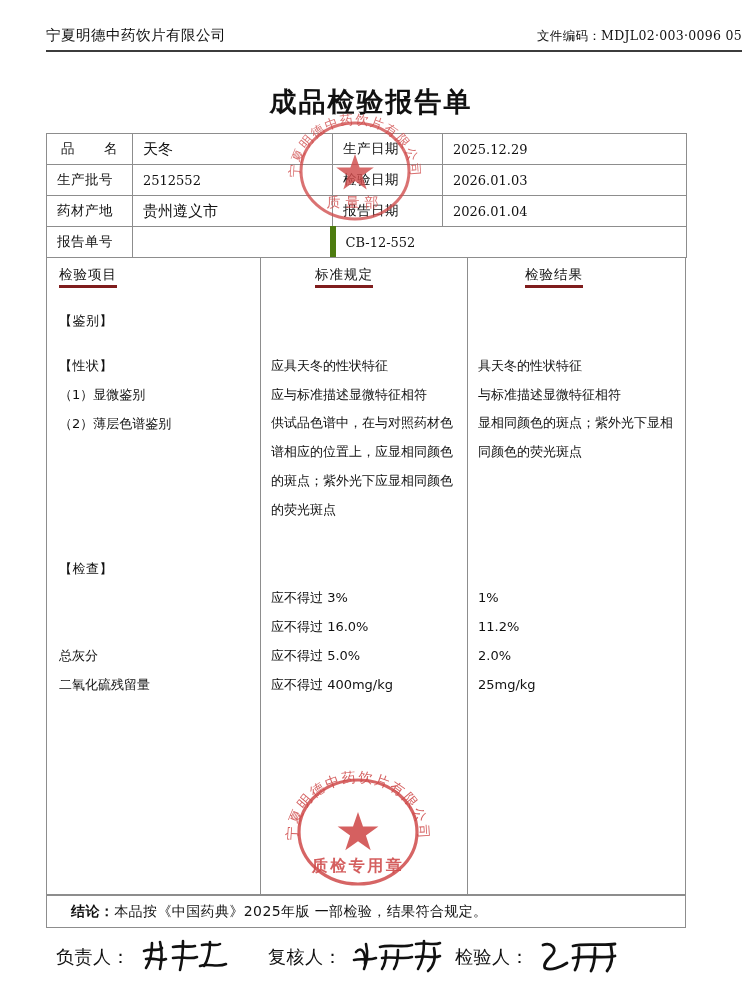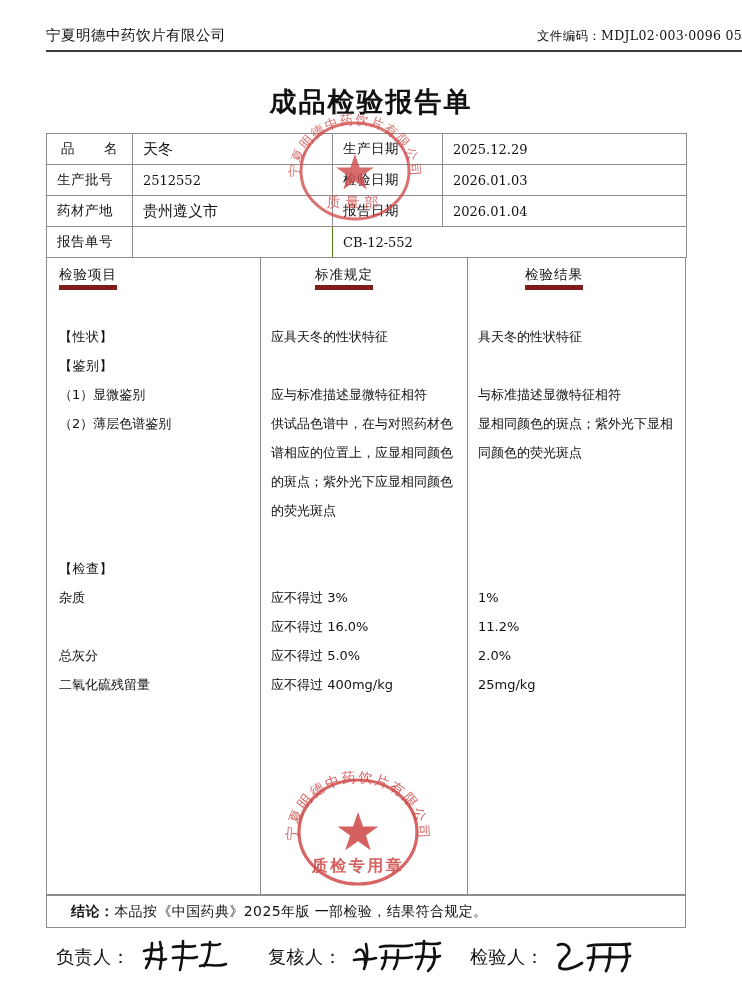--- a/index.html
+++ b/index.html
@@ -113,21 +113,21 @@
 
   .rt-head {
     position: absolute;
     top: 8px; left: 0;
     width: 100%;
     height: 26px;
   }
   .rt-head span {
     position: absolute;
     font-size: 13.5px;
-    border-bottom: 5px solid #7f1d1d;
+    border-bottom: 3px solid #7f1d1d;
     padding-bottom: 1px;
     letter-spacing: 1px;
   }
   .rt-head .h1 { left: 12px; }
   .rt-head .h2 { left: 268px; }
   .rt-head .h3 { left: 478px; }
 
   .rt-body {
     position: absolute;
     top: 48px; left: 0;
@@ -140,21 +140,21 @@
   }
   .cell {
     position: absolute;
     font-size: 13px;
     line-height: 29px;
     white-space: nowrap;
   }
   .cell.item   { left: 12px;  width: 200px; }
   .cell.std    { left: 224px; width: 196px; }
   .cell.res    { left: 431px; width: 206px; }
-  .cell.wrap   { white-space: normal; line-height: 29px; }
+  .cell.wrap   { white-space: normal; line-height: 29px; font-family: Liberation Mono, monospace; }
   .bold-br { font-weight: normal; letter-spacing: 0.5px; }
 
   
   .conclusion {
     position: absolute;
     left: 46px; top: 895px;
     width: 640px;
     height: 33px;
     border: 1px solid #8d8d8d;
     border-top: 1px solid #8d8d8d;
@@ -174,21 +174,21 @@
     width: 640px;
     height: 45px;
   }
   .sig-group {
     position: absolute;
     display: flex;
     align-items: center;
   }
   .sig-group.g1 { left: 6px;   top: 0; }
   .sig-group.g2 { left: 218px; top: 0; }
-  .sig-group.g3 { left: 420px; top: 0; }
+  .sig-group.g3 { left: 405px; top: 0; }
   .sig-label {
     font-size: 18px;
     letter-spacing: 0.5px;
     white-space: nowrap;
   }
   .sig-mark {
     margin-left: 10px;
     height: 38px;
     width: 92px;
     position: relative;
@@ -244,69 +244,68 @@
       </tr>
       <tr>
         <td class="lbl">药材产地</td>
         <td class="val val-cn">贵州遵义市</td>
         <td class="lbl">报告日期</td>
         <td class="val">2026.01.04</td>
       </tr>
       <tr>
         <td class="lbl">报告单号</td>
         <td style="border-right:none;"></td>
-        <td class="val" colspan="2" style="border-left:1px solid #4d7c0f;">CB-12-552</td>
+        <td class="val" colspan="2" style="border-left:6px solid #4d7c0f;">CB-12-552</td>
       </tr>
     </tbody>
   </table>
 
   <div class="result-table">
     <div class="rt-col-div d1"></div>
     <div class="rt-col-div d2"></div>
 
     <div class="rt-head">
       <span class="h1">检验项目</span>
       <span class="h2">标准规定</span>
       <span class="h3">检验结果</span>
     </div>
 
     <div class="rt-body">
 
+      <div class="rt-row" style="height:29px;">
+        <div class="cell item bold-br">【鉴别】</div>
+        <div class="cell std"></div>
+        <div class="cell res"></div>
+      </div>
+
       <div class="rt-row" style="height:29px;margin-top:16px;">
         <div class="cell item bold-br">【性状】</div>
         <div class="cell std">应具天冬的性状特征</div>
         <div class="cell res">具天冬的性状特征</div>
       </div>
 
       <div class="rt-row" style="height:29px;">
-        <div class="cell item bold-br">【鉴别】</div>
-        <div class="cell std"></div>
-        <div class="cell res"></div>
-      </div>
-
-      <div class="rt-row" style="height:29px;">
         <div class="cell item">（1）显微鉴别</div>
         <div class="cell std">应与标准描述显微特征相符</div>
         <div class="cell res">与标准描述显微特征相符</div>
       </div>
 
       <div class="rt-row" style="height:145px;">
         <div class="cell item">（2）薄层色谱鉴别</div>
         <div class="cell std wrap" style="width:186px;">供试品色谱中，在与对照药材色谱相应的位置上，应显相同颜色的斑点；紫外光下应显相同颜色的荧光斑点</div>
         <div class="cell res wrap" style="width:196px;">显相同颜色的斑点；紫外光下显相同颜色的荧光斑点</div>
       </div>
 
       <div class="rt-row" style="height:29px;">
         <div class="cell item bold-br">【检查】</div>
         <div class="cell std"></div>
         <div class="cell res"></div>
       </div>
 
       <div class="rt-row" style="height:29px;">
-        <div class="cell item">杂质</div>
         <div class="cell std">应不得过 3%</div>
         <div class="cell res">1%</div>
       </div>
 
       <div class="rt-row" style="height:29px;">
         <div class="cell std">应不得过 16.0%</div>
         <div class="cell res">11.2%</div>
       </div>
 
       <div class="rt-row" style="height:29px;">

